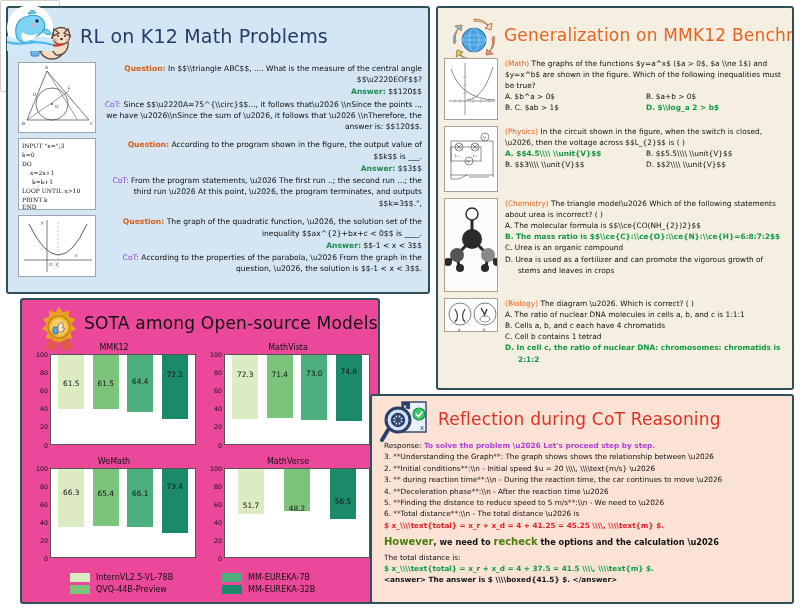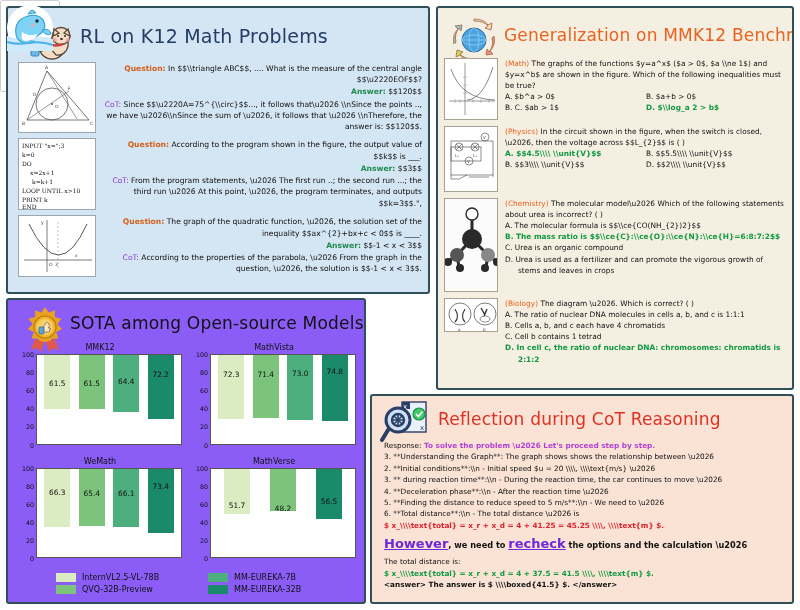--- a/index.html
+++ b/index.html
@@ -42,21 +42,21 @@
   .gen-row { display: flex; gap: 7px; margin-bottom: 6px; }
   .gen-thumb { width: 54px; flex: 0 0 54px; background: #fdfbf5; border: 1px solid #a9a293; position: relative; overflow: hidden; }
   .gen-text { flex: 1 1 auto; font-size: 7.4px; line-height: 1.5; color: #111; }
   .subj { color: #e8631f; }
   .gen-correct { color: #119944; font-weight: bold; }
   .opt-grid { display: flex; }
   .opt-grid > div { width: 50%; }
   .opt-ind { padding-left: 13px; text-indent: -13px; }
 
   
-  #p-sota { left: 6px; top: 298px; width: 360px; height: 306px; background: #8b5cf6; }
+  #p-sota { left: 20px; top: 298px; width: 360px; height: 306px; background: #ec4899; }
   #p-sota .panel-title { position: absolute; left: 62px; top: 13px; font-size: 17px; color: #111; }
   .charts { position: absolute; left: 8px; top: 42px; right: 6px; bottom: 44px; display: grid;
             grid-template-columns: 1fr 1fr; grid-template-rows: 1fr 1fr; gap: 11px 6px; }
   .chart { position: relative; }
   .chart-title { text-align: center; font-size: 8px; color: #111; height: 12px; line-height: 12px; }
   .plot-wrap { position: absolute; left: 0; right: 2px; top: 12px; bottom: 0; display: flex; }
   .yaxis { width: 20px; position: relative; }
   .yaxis span { position: absolute; right: 2px; font-size: 6.3px; color: #111; transform: translateY(-50%); }
   .plot { flex: 1 1 auto; position: relative; border: 1px solid #555; background: #fff; }
   .bars { position: absolute; inset: 0; display: flex; align-items: flex-end; justify-content: space-around; padding: 0 3px; }
@@ -73,21 +73,21 @@
   .logo-text { position: absolute; left: 0; right: 0; bottom: 3px; text-align: center; font-size: 9px; font-weight: bold; color: #1b6fb5; line-height: 1.1; }
 
   
   #p-ref { left: 370px; top: 394px; width: 424px; height: 210px; background: #fae3d4; }
   #p-ref .panel-title { position: absolute; left: 66px; top: 13px; font-size: 17px; color: #e03022; }
   .ref-body { position: absolute; left: 12px; top: 44px; right: 8px; bottom: 4px; font-size: 7.3px; line-height: 1.56; color: #111; }
   .ref-resp-label { color: #111; }
   .ref-purple { color: #b03fd6; font-weight: bold; }
   .ref-red { color: #e0202a; font-weight: bold; }
   .ref-green { color: #119944; font-weight: bold; }
-  .ref-big { font-size: 13px; color: #6d28d9; font-weight: bold; text-decoration: underline; }
+  .ref-big { font-size: 10px; color: #4d7c0f; font-weight: bold; }
   .ref-mid { font-size: 8.2px; font-weight: bold; color: #111; }
 
   
   svg { display: block; }
 </style>
 </head>
 <body>
 
 <div id="page">
 
@@ -305,21 +305,21 @@
             <circle cx="27" cy="15" r="6" fill="#fff" stroke="#2a2a2a" stroke-width="1.4"></circle>
             <circle cx="12" cy="56" r="7" fill="#555"></circle>
             <circle cx="43" cy="56" r="7" fill="#888"></circle>
             <circle cx="3" cy="63" r="4" fill="#2a2a2a"></circle>
             <circle cx="52" cy="63" r="4" fill="#2a2a2a"></circle>
             <circle cx="15" cy="69" r="4" fill="#2a2a2a"></circle>
             <circle cx="40" cy="69" r="4" fill="#2a2a2a"></circle>
           </svg>
         </div>
         <div class="gen-text">
-          <div><span class="subj">(Chemistry)</span><span> The molecular model\u2026 Which of the following statements about urea is incorrect? ( )</span></div>
+          <div><span class="subj">(Chemistry)</span><span> The triangle model\u2026 Which of the following statements about urea is incorrect? ( )</span></div>
           <div class="opt-ind">A.  The molecular formula is $$\\ce{CO(NH_{2})2}$$</div>
           <div class="opt-ind gen-correct">B.  The mass ratio is $$\\ce{C}:\\ce{O}:\\ce{N}:\\ce{H}=6:8:7:2$$</div>
           <div class="opt-ind">C.  Urea is an organic compound</div>
           <div class="opt-ind">D.  Urea is used as a fertilizer and can promote the vigorous growth of stems and leaves in crops</div>
         </div>
       </div>
 
       <div class="gen-row" style="height:80px;">
         <div class="gen-thumb" style="align-self:flex-start;height:34px;">
           <svg viewBox="0 0 54 34" width="54" height="34">
@@ -495,21 +495,21 @@
         <div class="leg-item">
           <span class="leg-sw" style="background: rgb(220, 236, 194);"></span>
           <span>InternVL2.5-VL-78B</span>
         </div>
         <div class="leg-item">
           <span class="leg-sw" style="background: rgb(76, 175, 125);"></span>
           <span>MM-EUREKA-7B</span>
         </div>
         <div class="leg-item">
           <span class="leg-sw" style="background: rgb(124, 196, 124);"></span>
-          <span>QVQ-32B-Preview</span>
+          <span>QVQ-44B-Preview</span>
         </div>
         <div class="leg-item">
           <span class="leg-sw" style="background: rgb(26, 138, 107);"></span>
           <span>MM-EUREKA-32B</span>
         </div>
       </div>
   </div>
 
   <div id="p-logo">
     <div style="position:absolute;left:6px;top:4px;width:48px;height:48px;">

